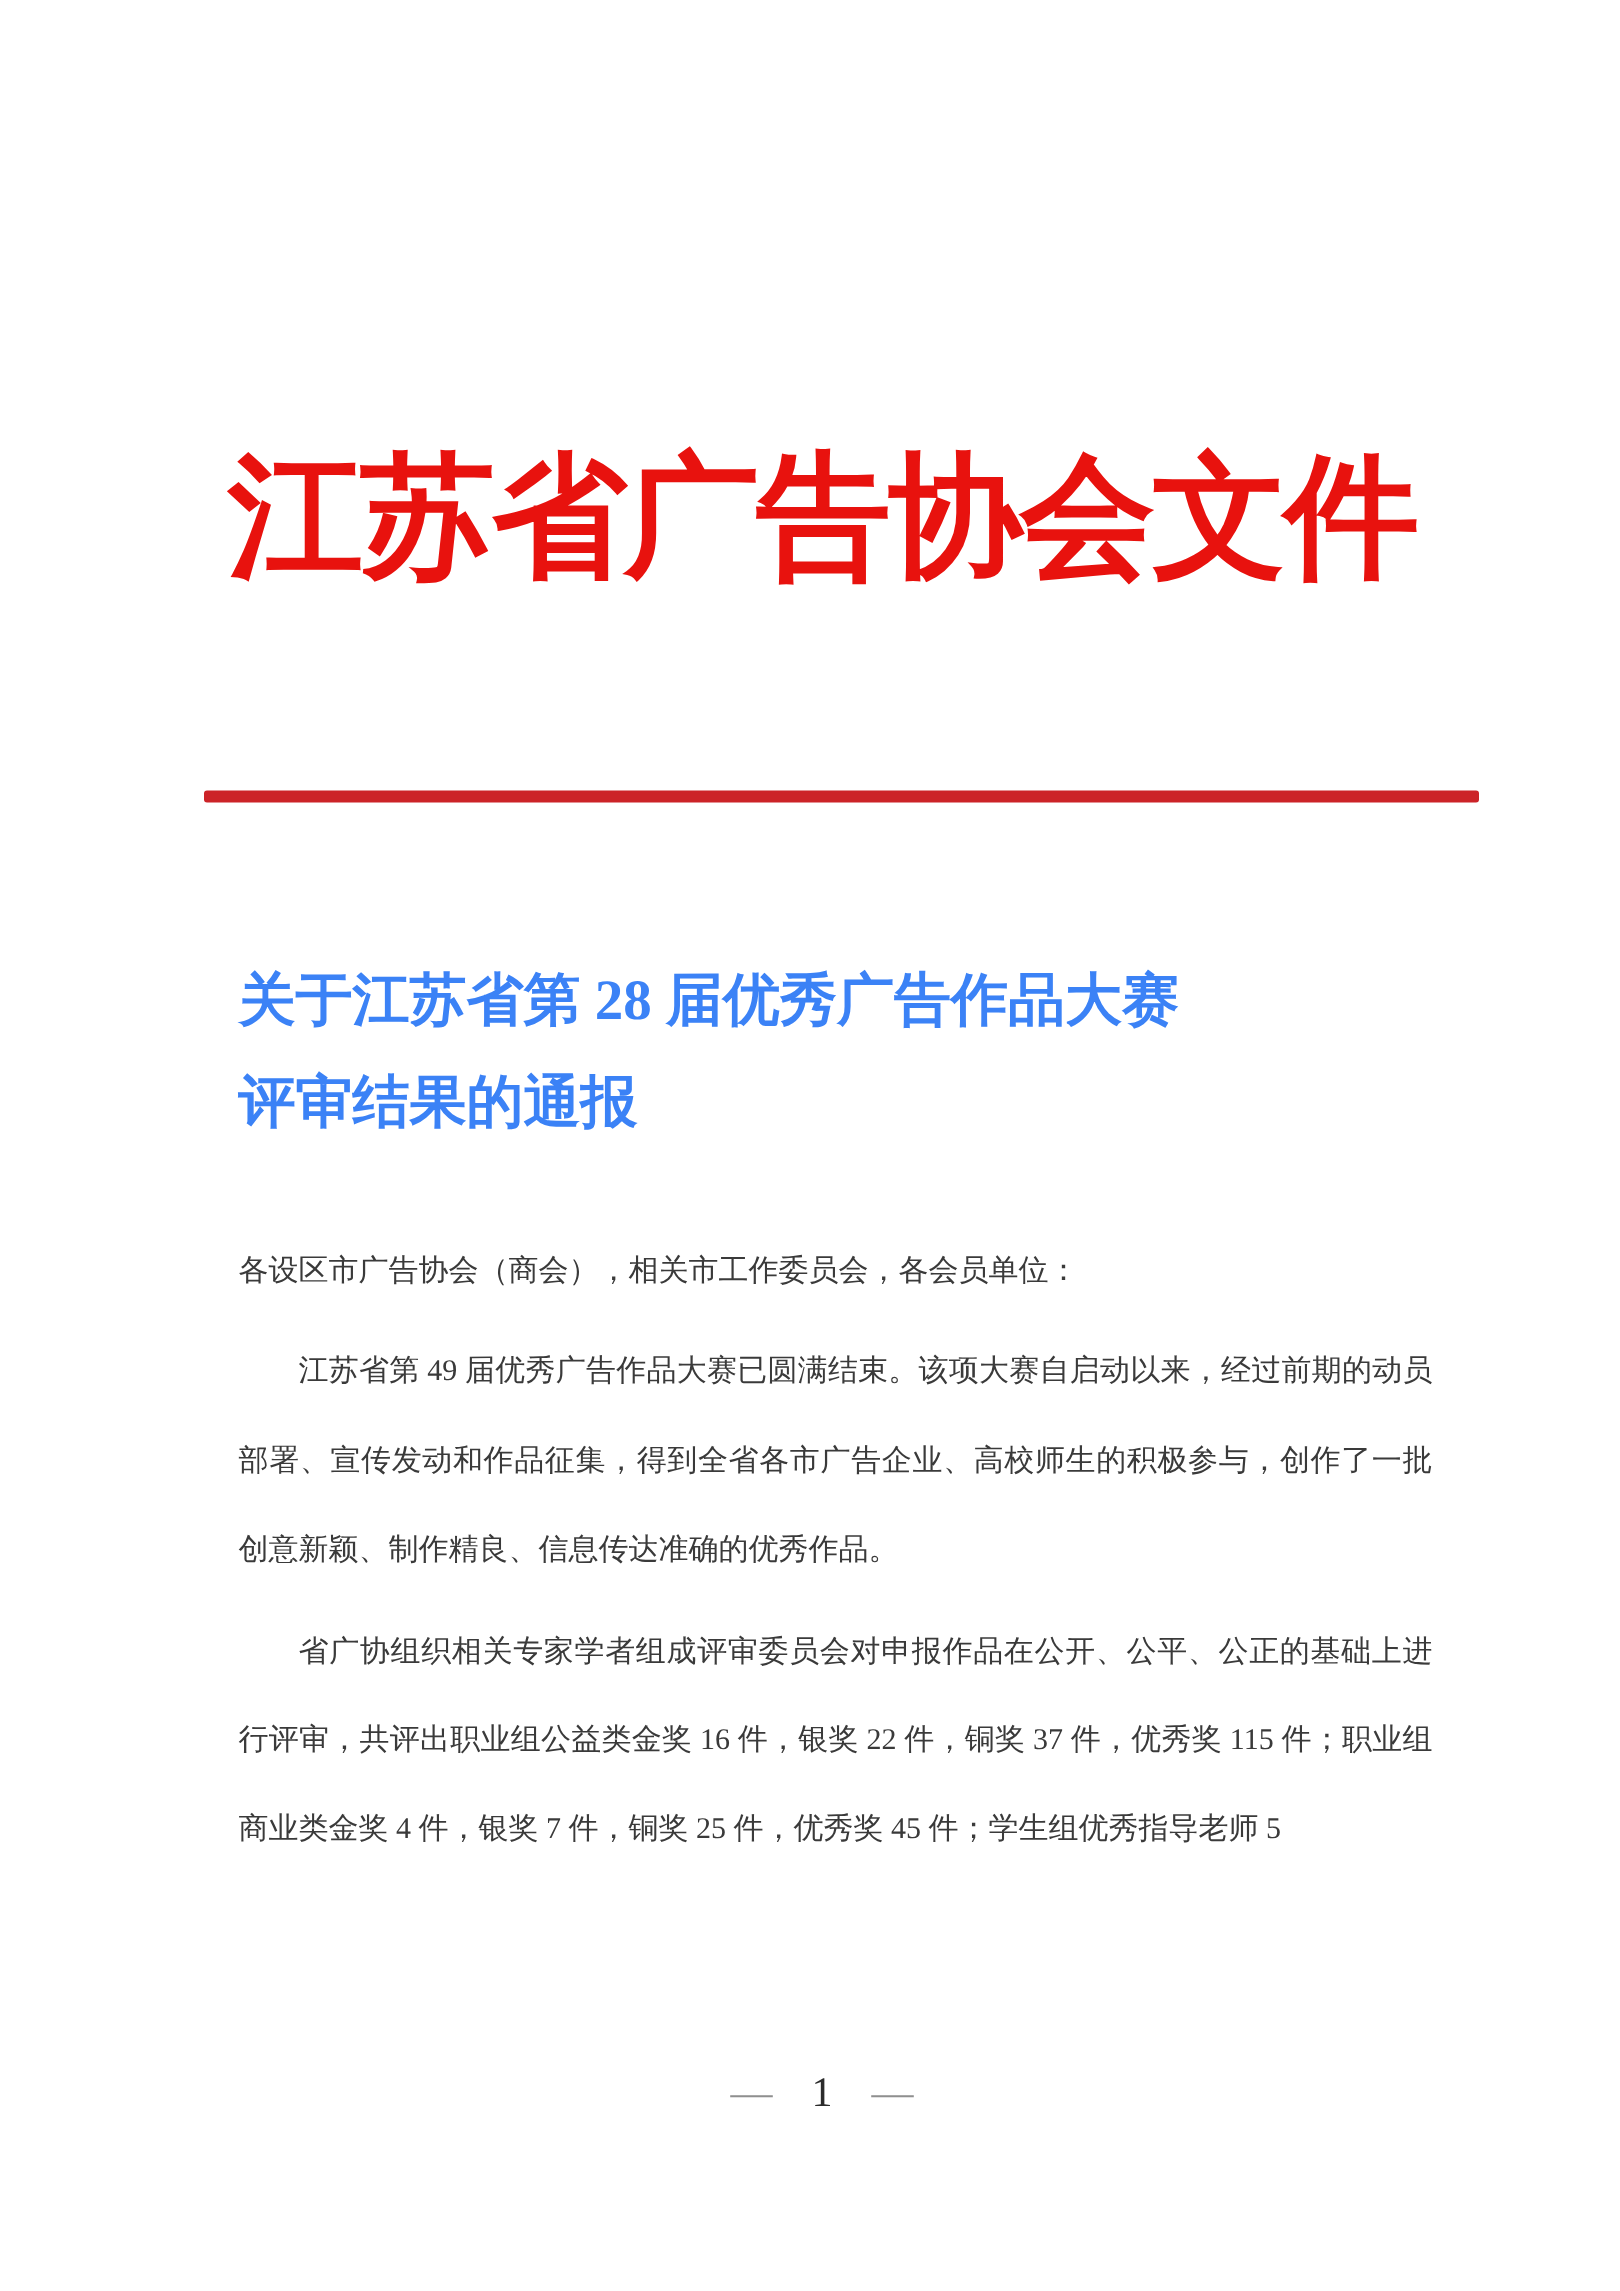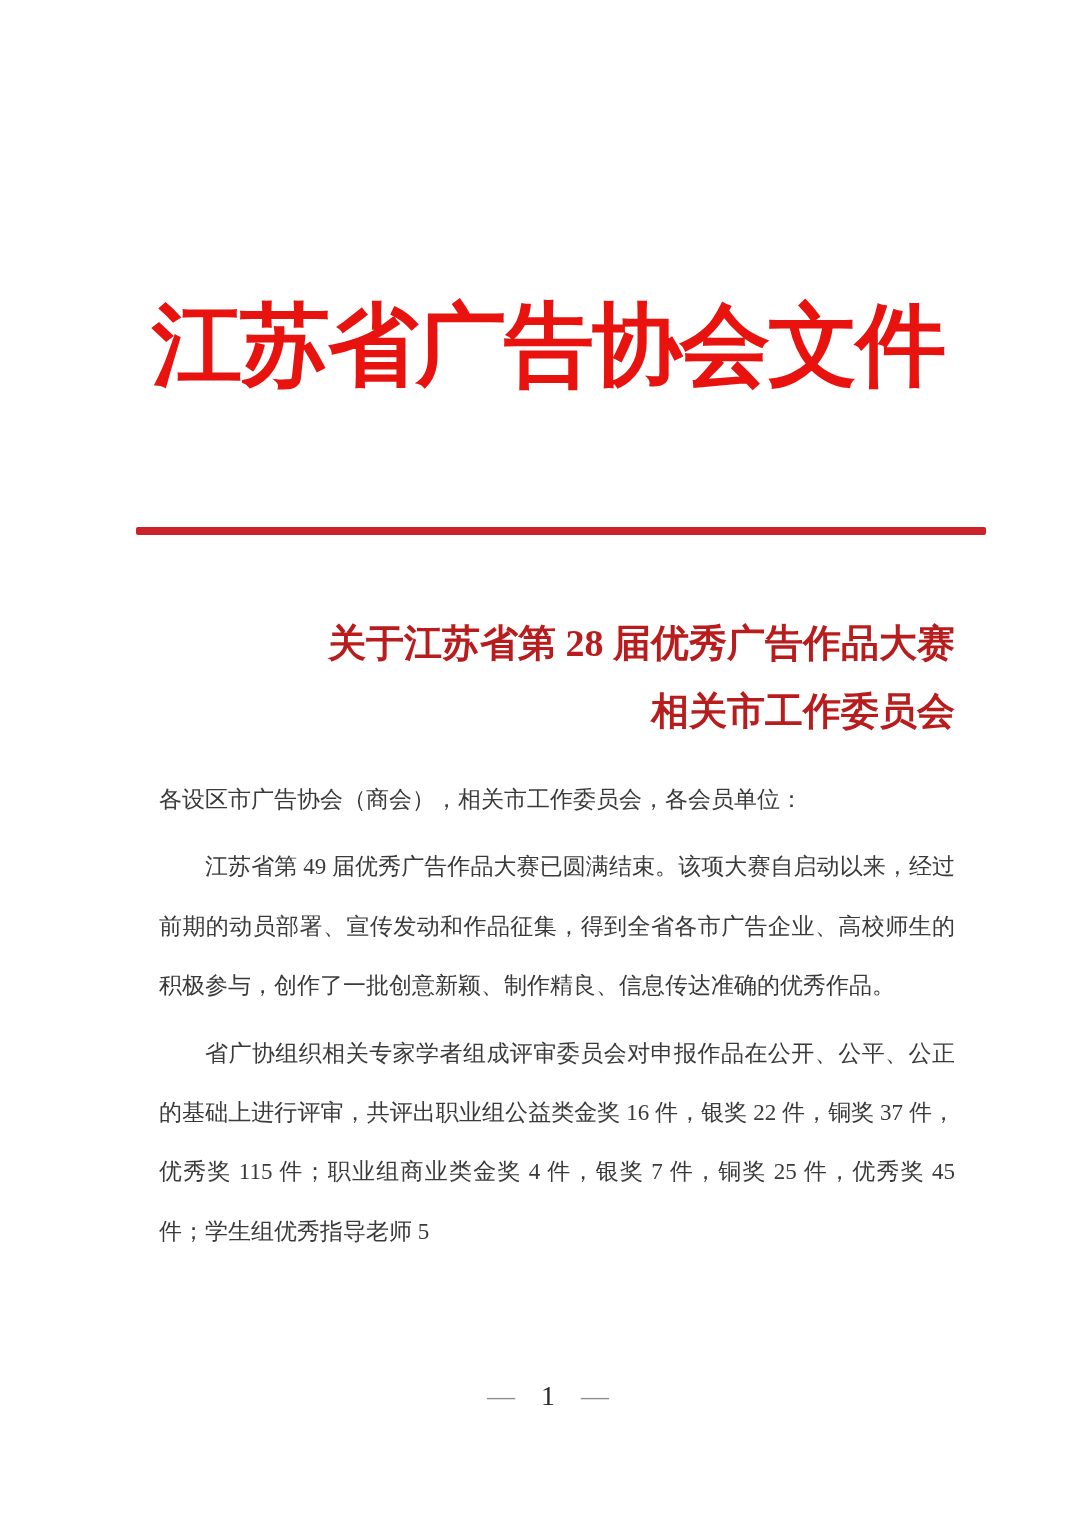--- a/index.html
+++ b/index.html
@@ -40,35 +40,35 @@
     position: absolute;
     top: 519px;
     left: 128px;
     width: 850px;
     height: 5px;
     background: #cc2328;
     border-radius: 2px;
   }
   .doc-title {
     position: absolute;
-    top: 597px;
+    top: 621px;
     left: 143px;
     width: 812px;
-    text-align: right;
+    text-align: left;
     font-size: 38px;
     line-height: 60px;
     font-weight: bold;
-    color: #b91c1c;
+    color: #3b82f6;
   }
   .body-text {
     position: absolute;
-    top: 754px;
+    top: 802px;
     left: 143px;
     width: 812px;
-    font-size: 23px;
+    font-size: 20px;
     line-height: 59.4px;
     color: #3a3a3a;
     text-align: justify;
   }
   .body-text p { margin: 0; }
   .body-text p.indent { text-indent: 2em; }
   .page-footer {
     position: absolute;
     top: 1360px;
     left: 0;
@@ -93,21 +93,21 @@
 
 <div class="page">
 
   <div class="agency-header" style="color: rgb(232, 18, 14);">江苏省广告协会文件</div>
 
 
   <div class="red-rule" style="background: rgb(204, 35, 40);"></div>
 
   <div class="doc-title">
     <div>关于江苏省第 28 届优秀广告作品大赛</div>
-    <div>相关市工作委员会</div>
+    <div>评审结果的通报</div>
   </div>
 
   <div class="body-text">
     <p>各设区市广告协会（商会），相关市工作委员会，各会员单位：</p>
     <p class="indent">江苏省第 49 届优秀广告作品大赛已圆满结束。该项大赛自启动以来，经过前期的动员部署、宣传发动和作品征集，得到全省各市广告企业、高校师生的积极参与，创作了一批创意新颖、制作精良、信息传达准确的优秀作品。</p>
     <p class="indent">省广协组织相关专家学者组成评审委员会对申报作品在公开、公平、公正的基础上进行评审，共评出职业组公益类金奖 16 件，银奖 22 件，铜奖 37 件，优秀奖 115 件；职业组商业类金奖 4 件，银奖 7 件，铜奖 25 件，优秀奖 45 件；学生组优秀指导老师 5</p>
   </div>
 
   <div class="page-footer">
     <span class="dash">—</span><span class="num">1</span><span class="dash">—</span>

